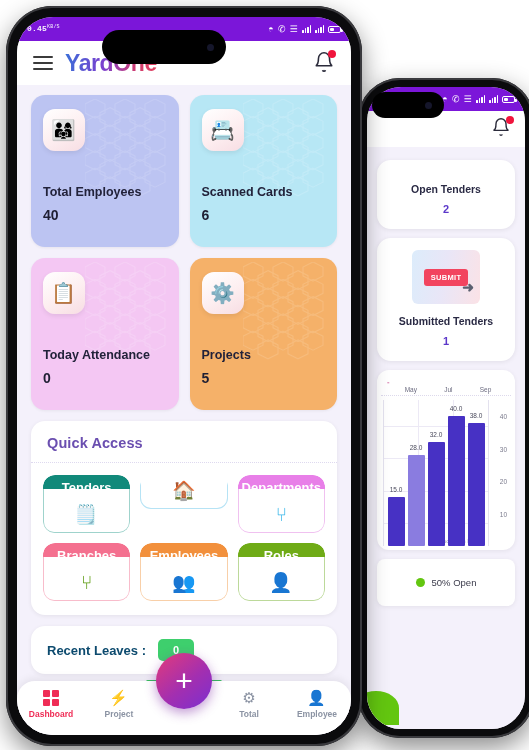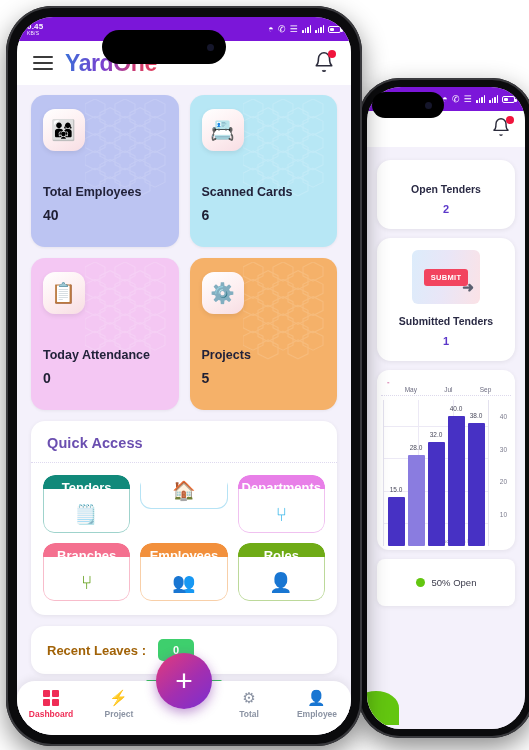--- a/index.html
+++ b/index.html
@@ -40,21 +40,21 @@
   #phone-front .screen { left: 11px; top: 11px; width: 334px; height: 718px; border-radius: 36px; }
   #phone-front .notch { left: 96px; top: 24px; width: 124px; height: 34px; }
 
   
   .statusbar {
     height: 24px; background: #7b16d9; color: #fff;
     display: flex; align-items: center; justify-content: space-between;
     padding: 0 10px; font-size: 8px; letter-spacing: .2px;
   }
   .statusbar .sb-left { display:flex; align-items:flex-end; gap:2px; opacity:.95; }
-  .sb-speed { display:flex; flex-direction:column; line-height:1; font-size:7px; }
+  .sb-speed { display:flex; flex-direction:row; line-height:1; font-size:7px;font-family:Liberation Mono, monospace; }
   .sb-speed b { font-size: 8px; font-weight: 700; }
   .sb-speed span { font-size: 5px; }
   .statusbar .sb-right { display: flex; align-items: center; gap: 4px; }
   .sb-ico { font-size: 9px; line-height: 1; }
   .bars { display:inline-flex; align-items:flex-end; gap:1px; height:8px; }
   .bars i { display:block; width:1.5px; background:#fff; border-radius:.5px; }
   .bars i:nth-child(1){height:3px} .bars i:nth-child(2){height:5px}
   .bars i:nth-child(3){height:6.5px} .bars i:nth-child(4){height:8px}
   .batt { width:13px; height:7px; border:1px solid #fff; border-radius:2px; position:relative; }
   .batt:after{content:"";position:absolute;right:-2.5px;top:2px;width:1.5px;height:3px;background:#fff;border-radius:0 1px 1px 0;}
@@ -111,21 +111,21 @@
   .qa-ico {
     height: 44px; display: flex; align-items: center; justify-content: center;
     font-size: 19px; border-radius: 0 0 11px 11px;
     border: 1px solid rgba(0,0,0,.08); border-top: none;
     margin-top: -10px; padding-top: 8px; background:#fff;
   }
 
   
   .leaves { margin: 11px 14px 0; background: #fff; border-radius: 14px; box-shadow: 0 1px 4px rgba(0,0,0,.07);
             padding: 13px 16px; display: flex; align-items: center; gap: 12px; }
-  .leaves-label { font-size: 13px; font-weight: 600; color: #a16207; }
+  .leaves-label { font-size: 13px; font-weight: 600; color: #0c4a6e; }
   .leaves-badge { background: #3ecf6d; color: #fff; font-size: 11px; font-weight: 600;
                   border-radius: 5px; padding: 5px 15px; }
 
   
   .bottomnav {
     position: absolute; left: 0; right: 0; bottom: 0; height: 54px; background: #fff;
     border-radius: 18px 18px 34px 34px; box-shadow: 0 -2px 10px rgba(0,0,0,.08);
     display: flex; align-items: flex-start; padding-top: 8px; z-index: 20;
   }
   .bn-item { flex: 1; display: flex; flex-direction: column; align-items: center; gap: 3px; cursor: pointer; }

